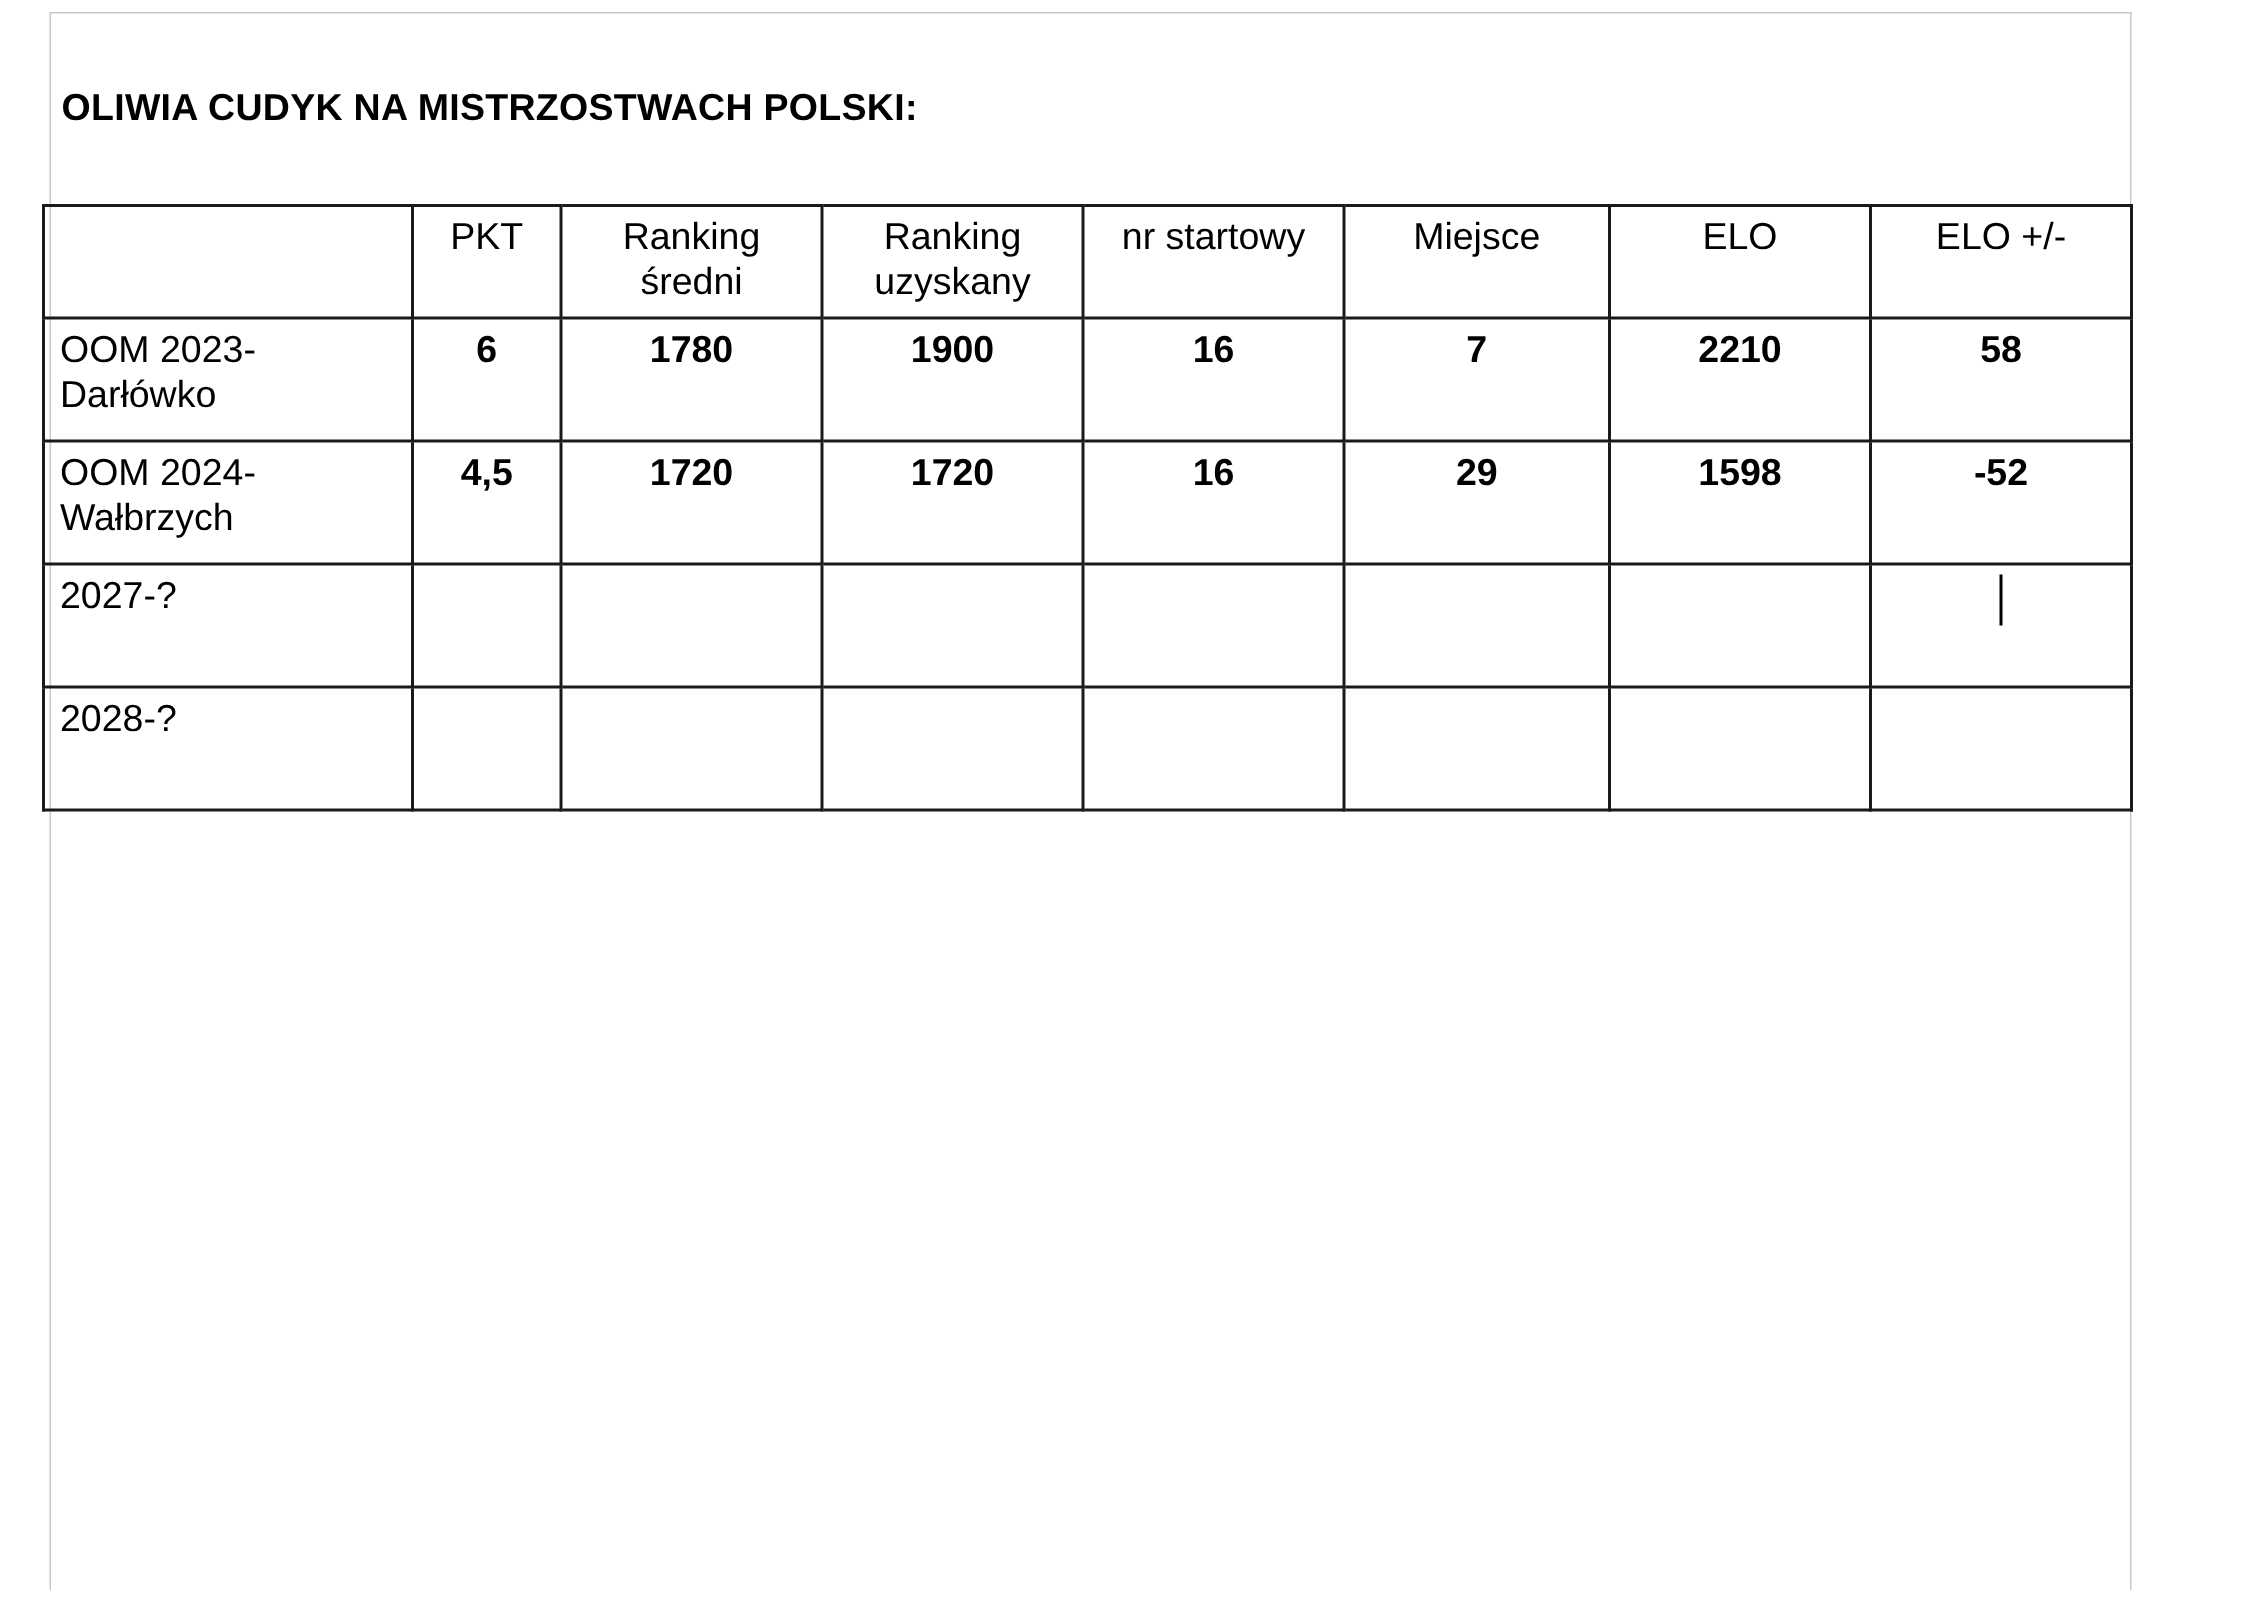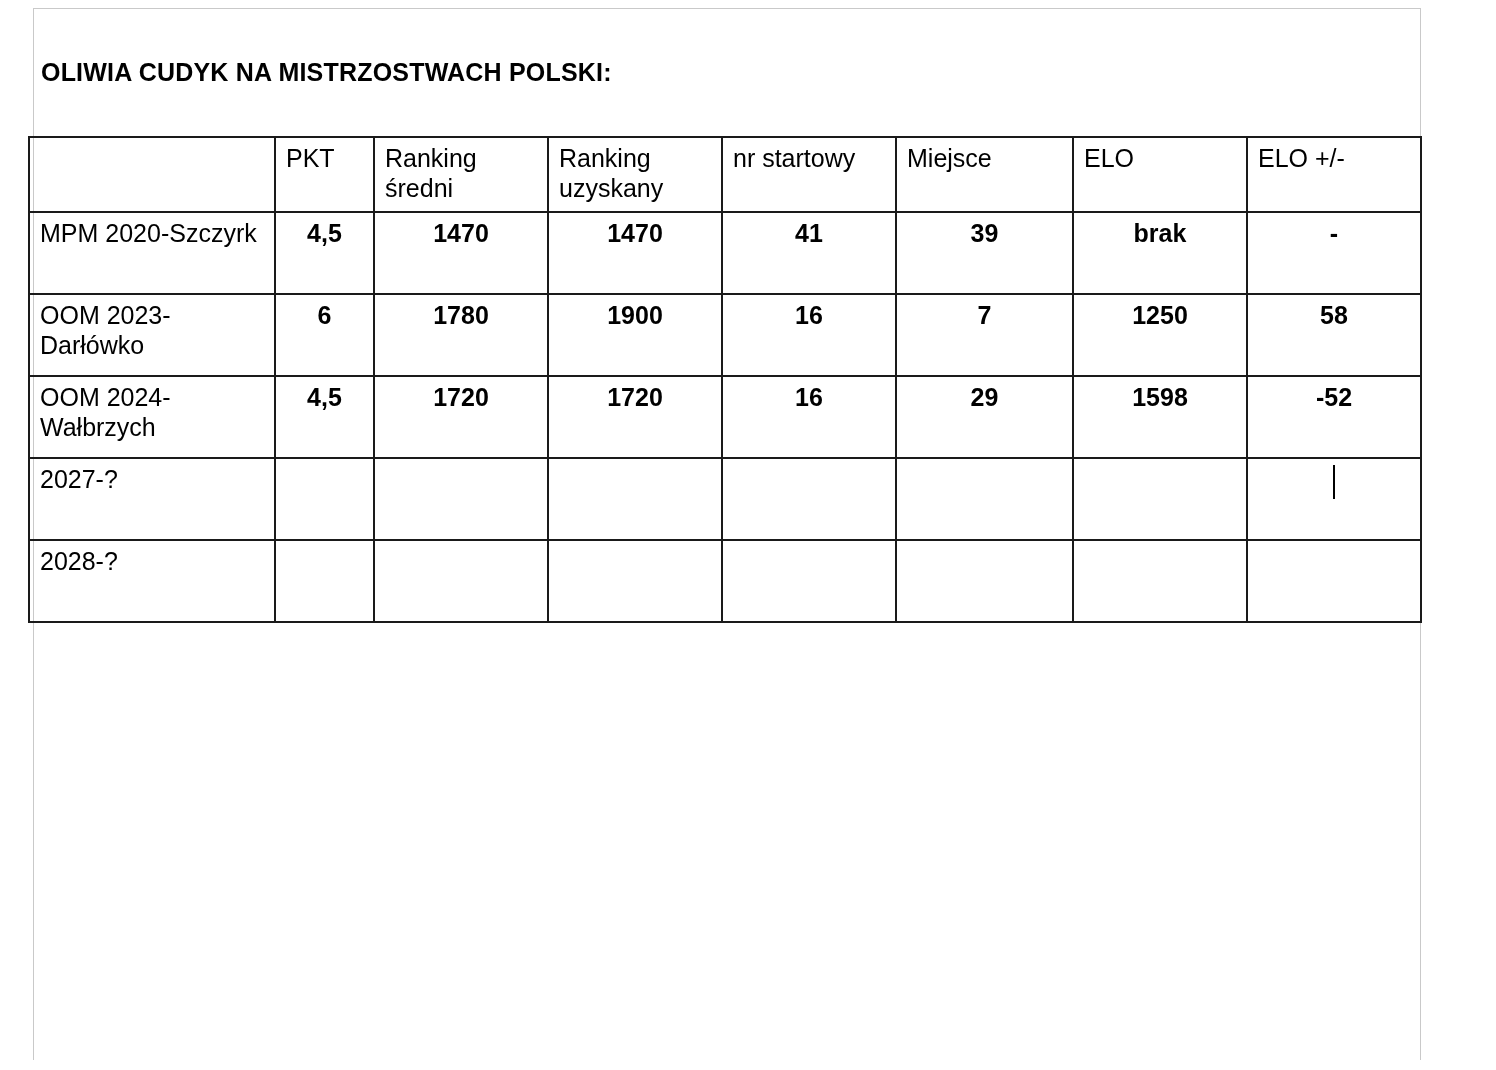--- a/index.html
+++ b/index.html
@@ -63,21 +63,21 @@
     border: 2px solid #1a1a1a;
     padding: 6px 10px 8px 10px;
     font-size: 25px;
     line-height: 1.18;
     vertical-align: top;
     box-sizing: border-box;
   }
 
   table.results thead th {
     font-weight: normal;
-    text-align: left;
+    text-align: center;
     height: 64px;
     border-radius: 10px;
   }
 
   table.results tbody td {
     font-weight: bold;
     text-align: center;
     height: 82px;
   }
 
@@ -133,37 +133,27 @@
           <th>Ranking średni</th>
           <th>Ranking uzyskany</th>
           <th>nr startowy</th>
           <th>Miejsce</th>
           <th>ELO</th>
           <th>ELO +/-</th>
         </tr>
       </thead>
       <tbody>
         <tr>
-          <td class="label">MPM 2020-Szczyrk</td>
-          <td>4,5</td>
-          <td>1470</td>
-          <td>1470</td>
-          <td>41</td>
-          <td>39</td>
-          <td>brak</td>
-          <td>-</td>
-        </tr>
-        <tr>
           <td class="label">OOM 2023-Darłówko</td>
           <td>6</td>
           <td>1780</td>
           <td>1900</td>
           <td>16</td>
           <td>7</td>
-          <td>1250</td>
+          <td>2210</td>
           <td>58</td>
         </tr>
         <tr>
           <td class="label">OOM 2024-Wałbrzych</td>
           <td>4,5</td>
           <td>1720</td>
           <td>1720</td>
           <td>16</td>
           <td>29</td>
           <td>1598</td>

